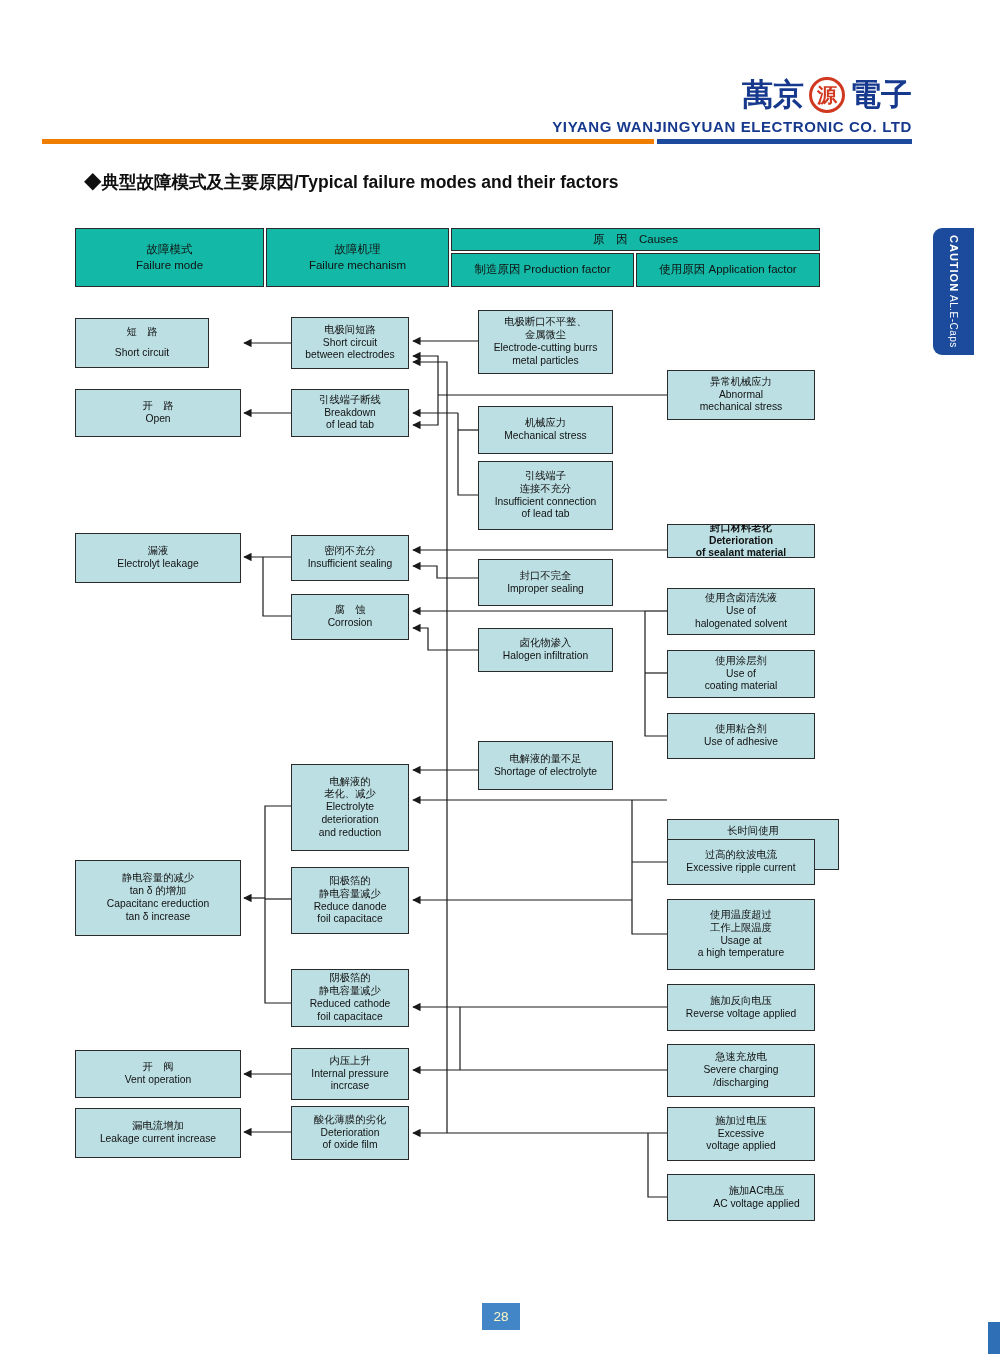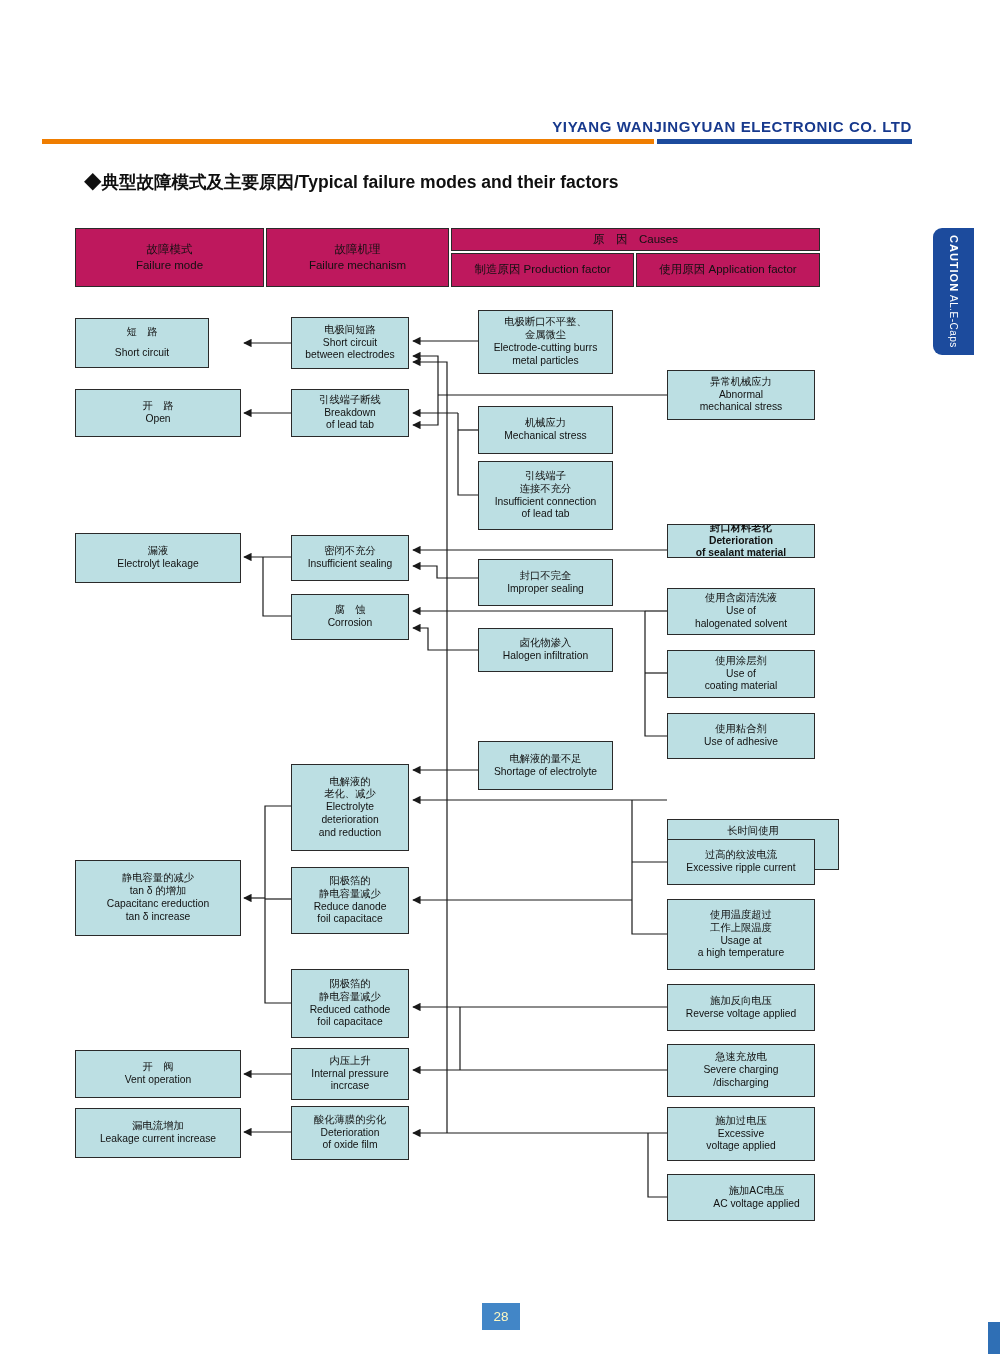--- a/index.html
+++ b/index.html
@@ -22,21 +22,21 @@
 
   
   .caution { position:absolute; left:933px; top:228px; width:41px; height:127px; background:#1c4b9d;
           border-radius:9px 0 0 9px; display:flex; align-items:center; justify-content:center;
           writing-mode:vertical-rl; color:#fff; gap:3px; }
   .caution .c1 { font-weight:bold; font-size:11px; letter-spacing:1px; }
   .caution .c2 { font-size:10px; letter-spacing:0.5px; }
 
   
   .thead { position:absolute; left:75px; top:228px; width:745px; height:59px; }
-  .th-cell { position:absolute; background:#be185d; border:1px solid #2a2a2a; display:flex;
+  .th-cell { position:absolute; background:#14b8a6; border:1px solid #2a2a2a; display:flex;
           flex-direction:column; justify-content:center; align-items:center; text-align:center;
           font-size:11.5px; line-height:1.35; color:#111; }
   .th-c1 { left:0; top:0; width:189px; height:59px; }
   .th-c2 { left:191px; top:0; width:183px; height:59px; }
   .th-c3 { left:376px; top:0; width:369px; height:23px; }
   .th-c4 { left:376px; top:25px; width:183px; height:34px; }
   .th-c5 { left:561px; top:25px; width:184px; height:34px; }
 
   
   #chart { position:absolute; left:0; top:0; width:1000px; height:1357px; }
@@ -47,20 +47,27 @@
 
   .pagenum { position:absolute; left:482px; top:1303px; width:38px; height:27px; background:#4286c7;
           color:#fef9c3; display:flex; align-items:center; justify-content:center; font-size:13.5px; }
   .edge-mark { position:absolute; right:0; top:1322px; width:12px; height:32px; background:#2f6fb5; }
 </style>
 </head>
 <body>
 
 <div class="page">
 
+  <div class="logo">
+    <span>萬京</span>
+    <span class="logo-circle">
+      <span>源</span>
+    </span>
+    <span>電子</span>
+  </div>
   <div class="company">YIYANG WANJINGYUAN ELECTRONIC CO. LTD</div>
 
   <div class="rule-orange"></div>
   <div class="rule-blue"></div>
 
   <div class="title">◆典型故障模式及主要原因/Typical failure modes and their factors</div>
 
   <div class="caution">
     <span class="c1">CAUTION</span>
     <span class="c2">AL.E-Caps</span>
@@ -177,21 +184,21 @@
         <div>Electrolyte</div>
         <div>deterioration</div>
         <div>and reduction</div>
       </div>
       <div class="node" style="left: 291px; top: 867px; width: 118px; height: 67px;">
         <div>阳极箔的</div>
         <div>静电容量减少</div>
         <div>Reduce danode</div>
         <div>foil capacitace</div>
       </div>
-      <div class="node" style="left: 291px; top: 969px; width: 118px; height: 69px; text-align: center;">
+      <div class="node" style="left: 291px; top: 969px; width: 118px; height: 58px; text-align: center;">
         <div>阴极箔的</div>
         <div>静电容量减少</div>
         <div>Reduced cathode</div>
         <div>foil capacitace</div>
       </div>
       <div class="node" style="left: 291px; top: 1048px; width: 118px; height: 52px;">
         <div>内压上升</div>
         <div>Internal pressure</div>
         <div>incrcase</div>
       </div>

